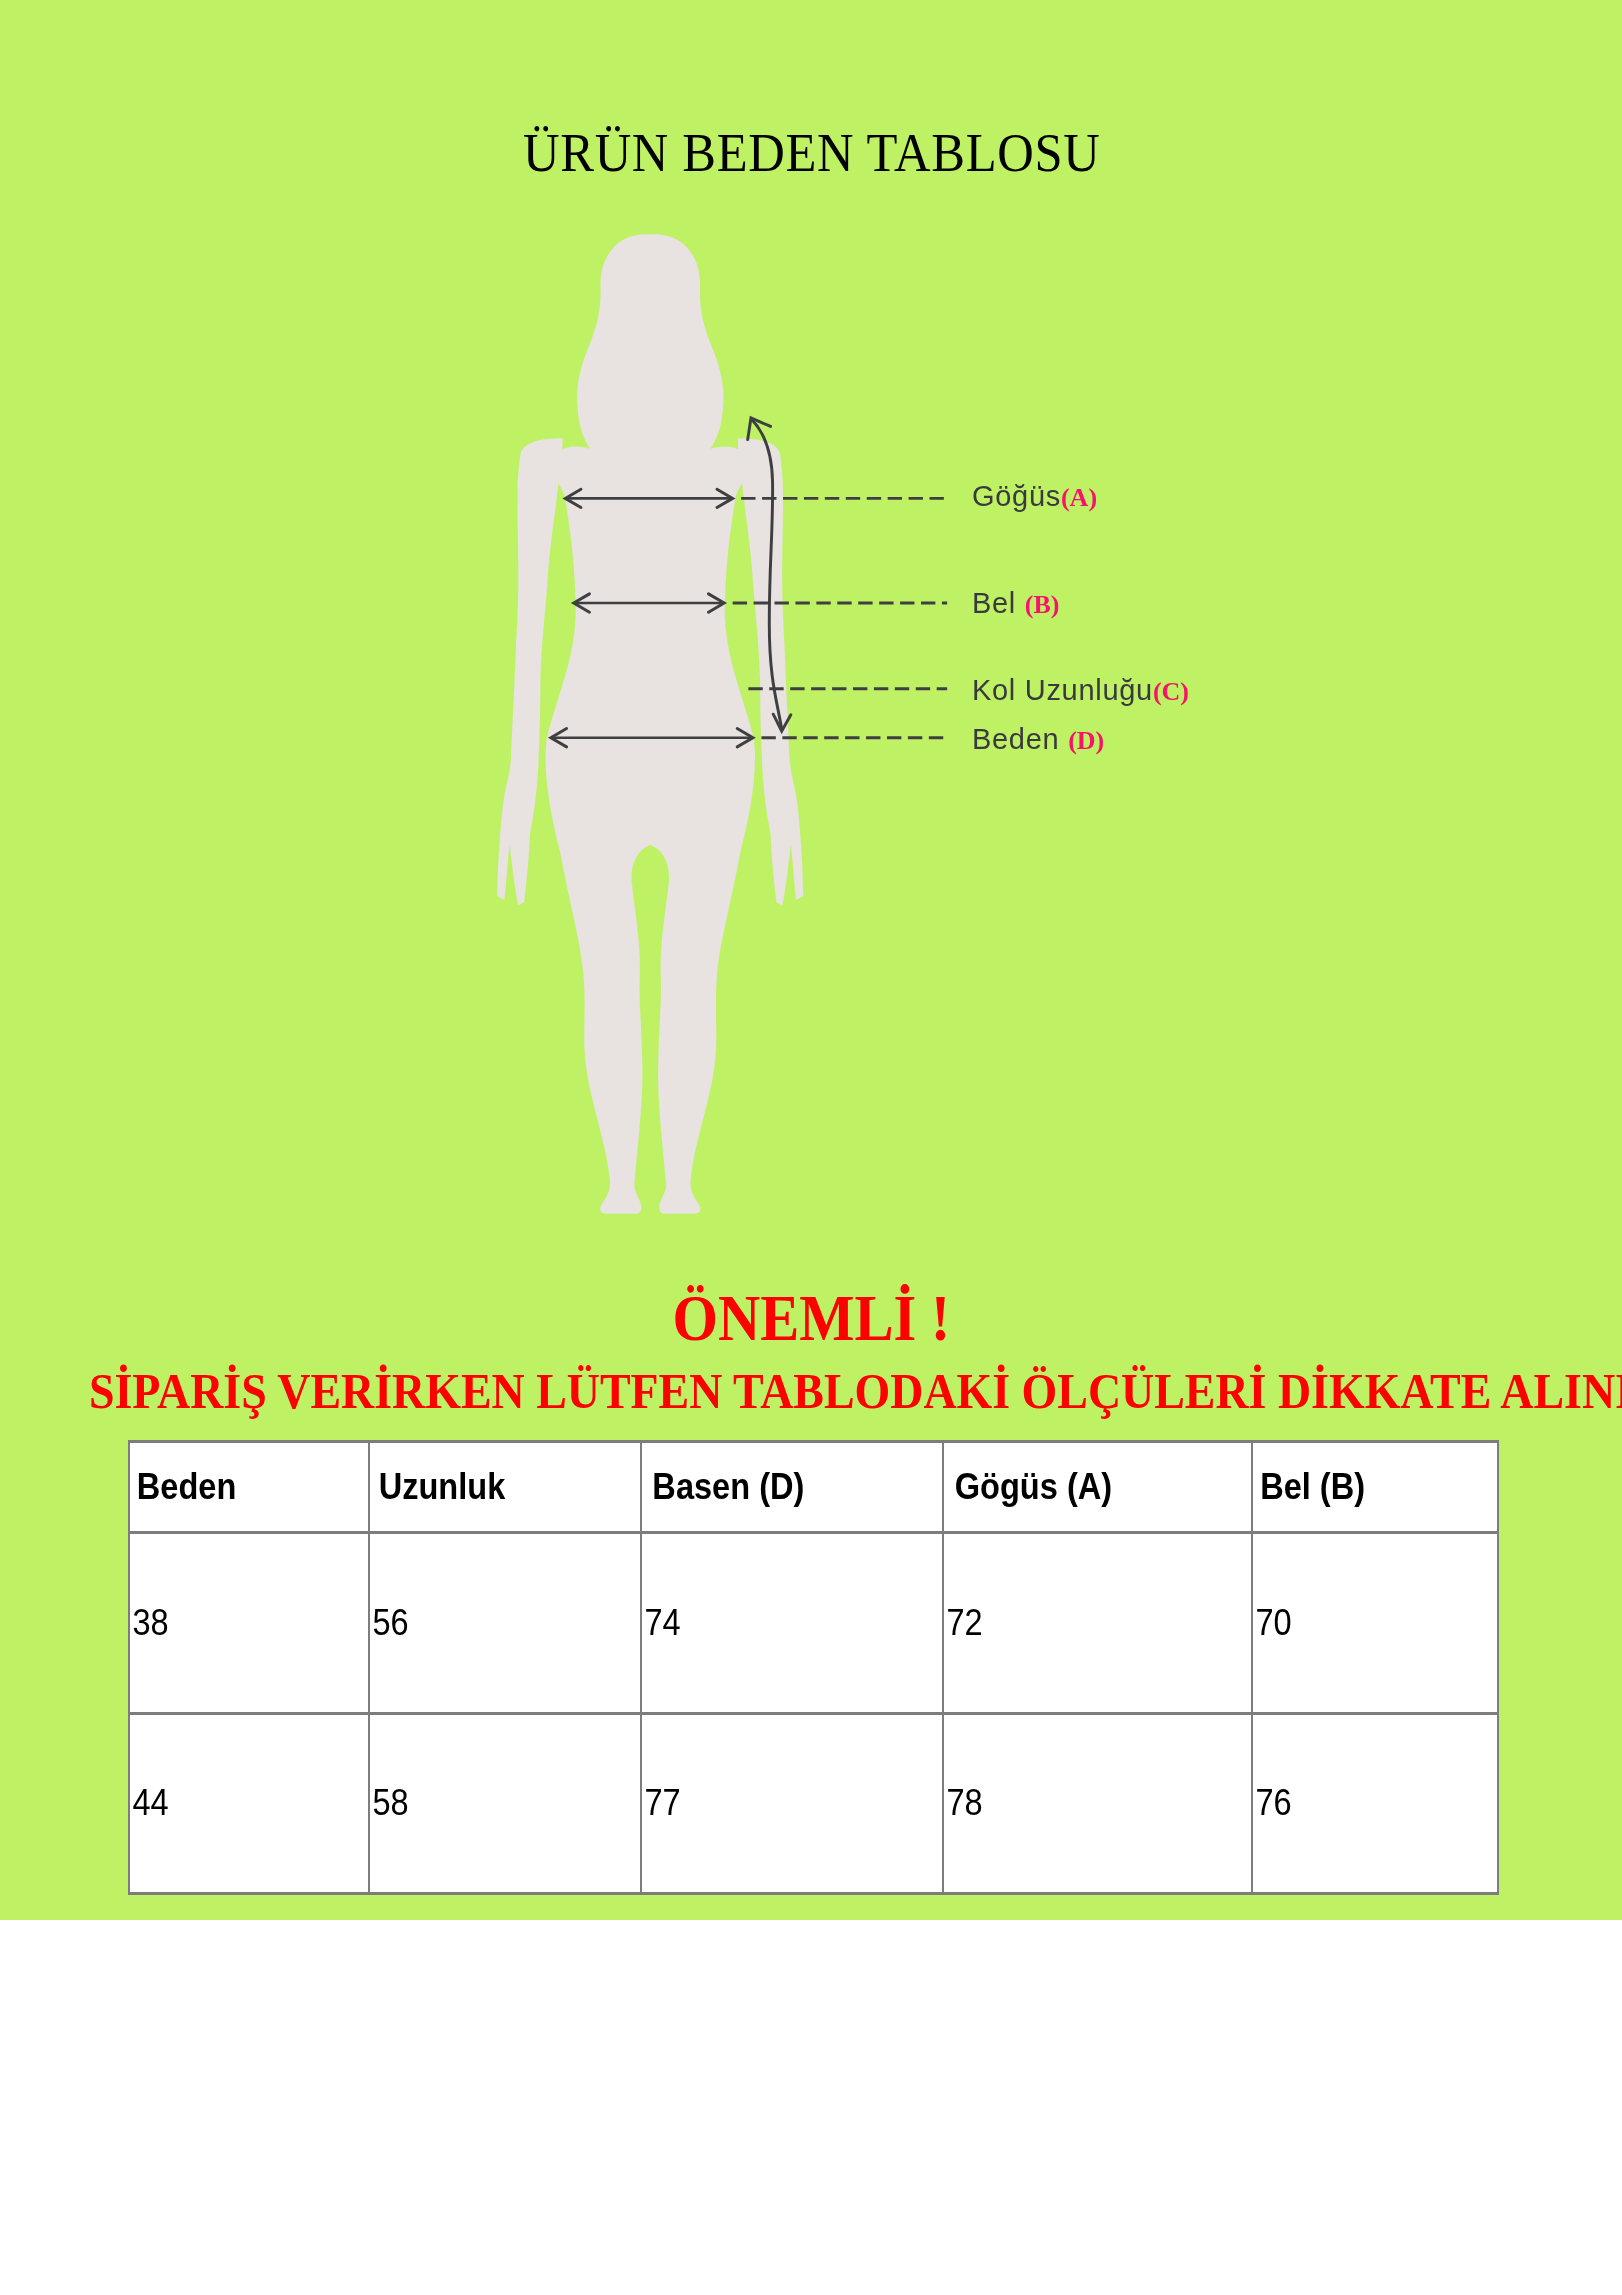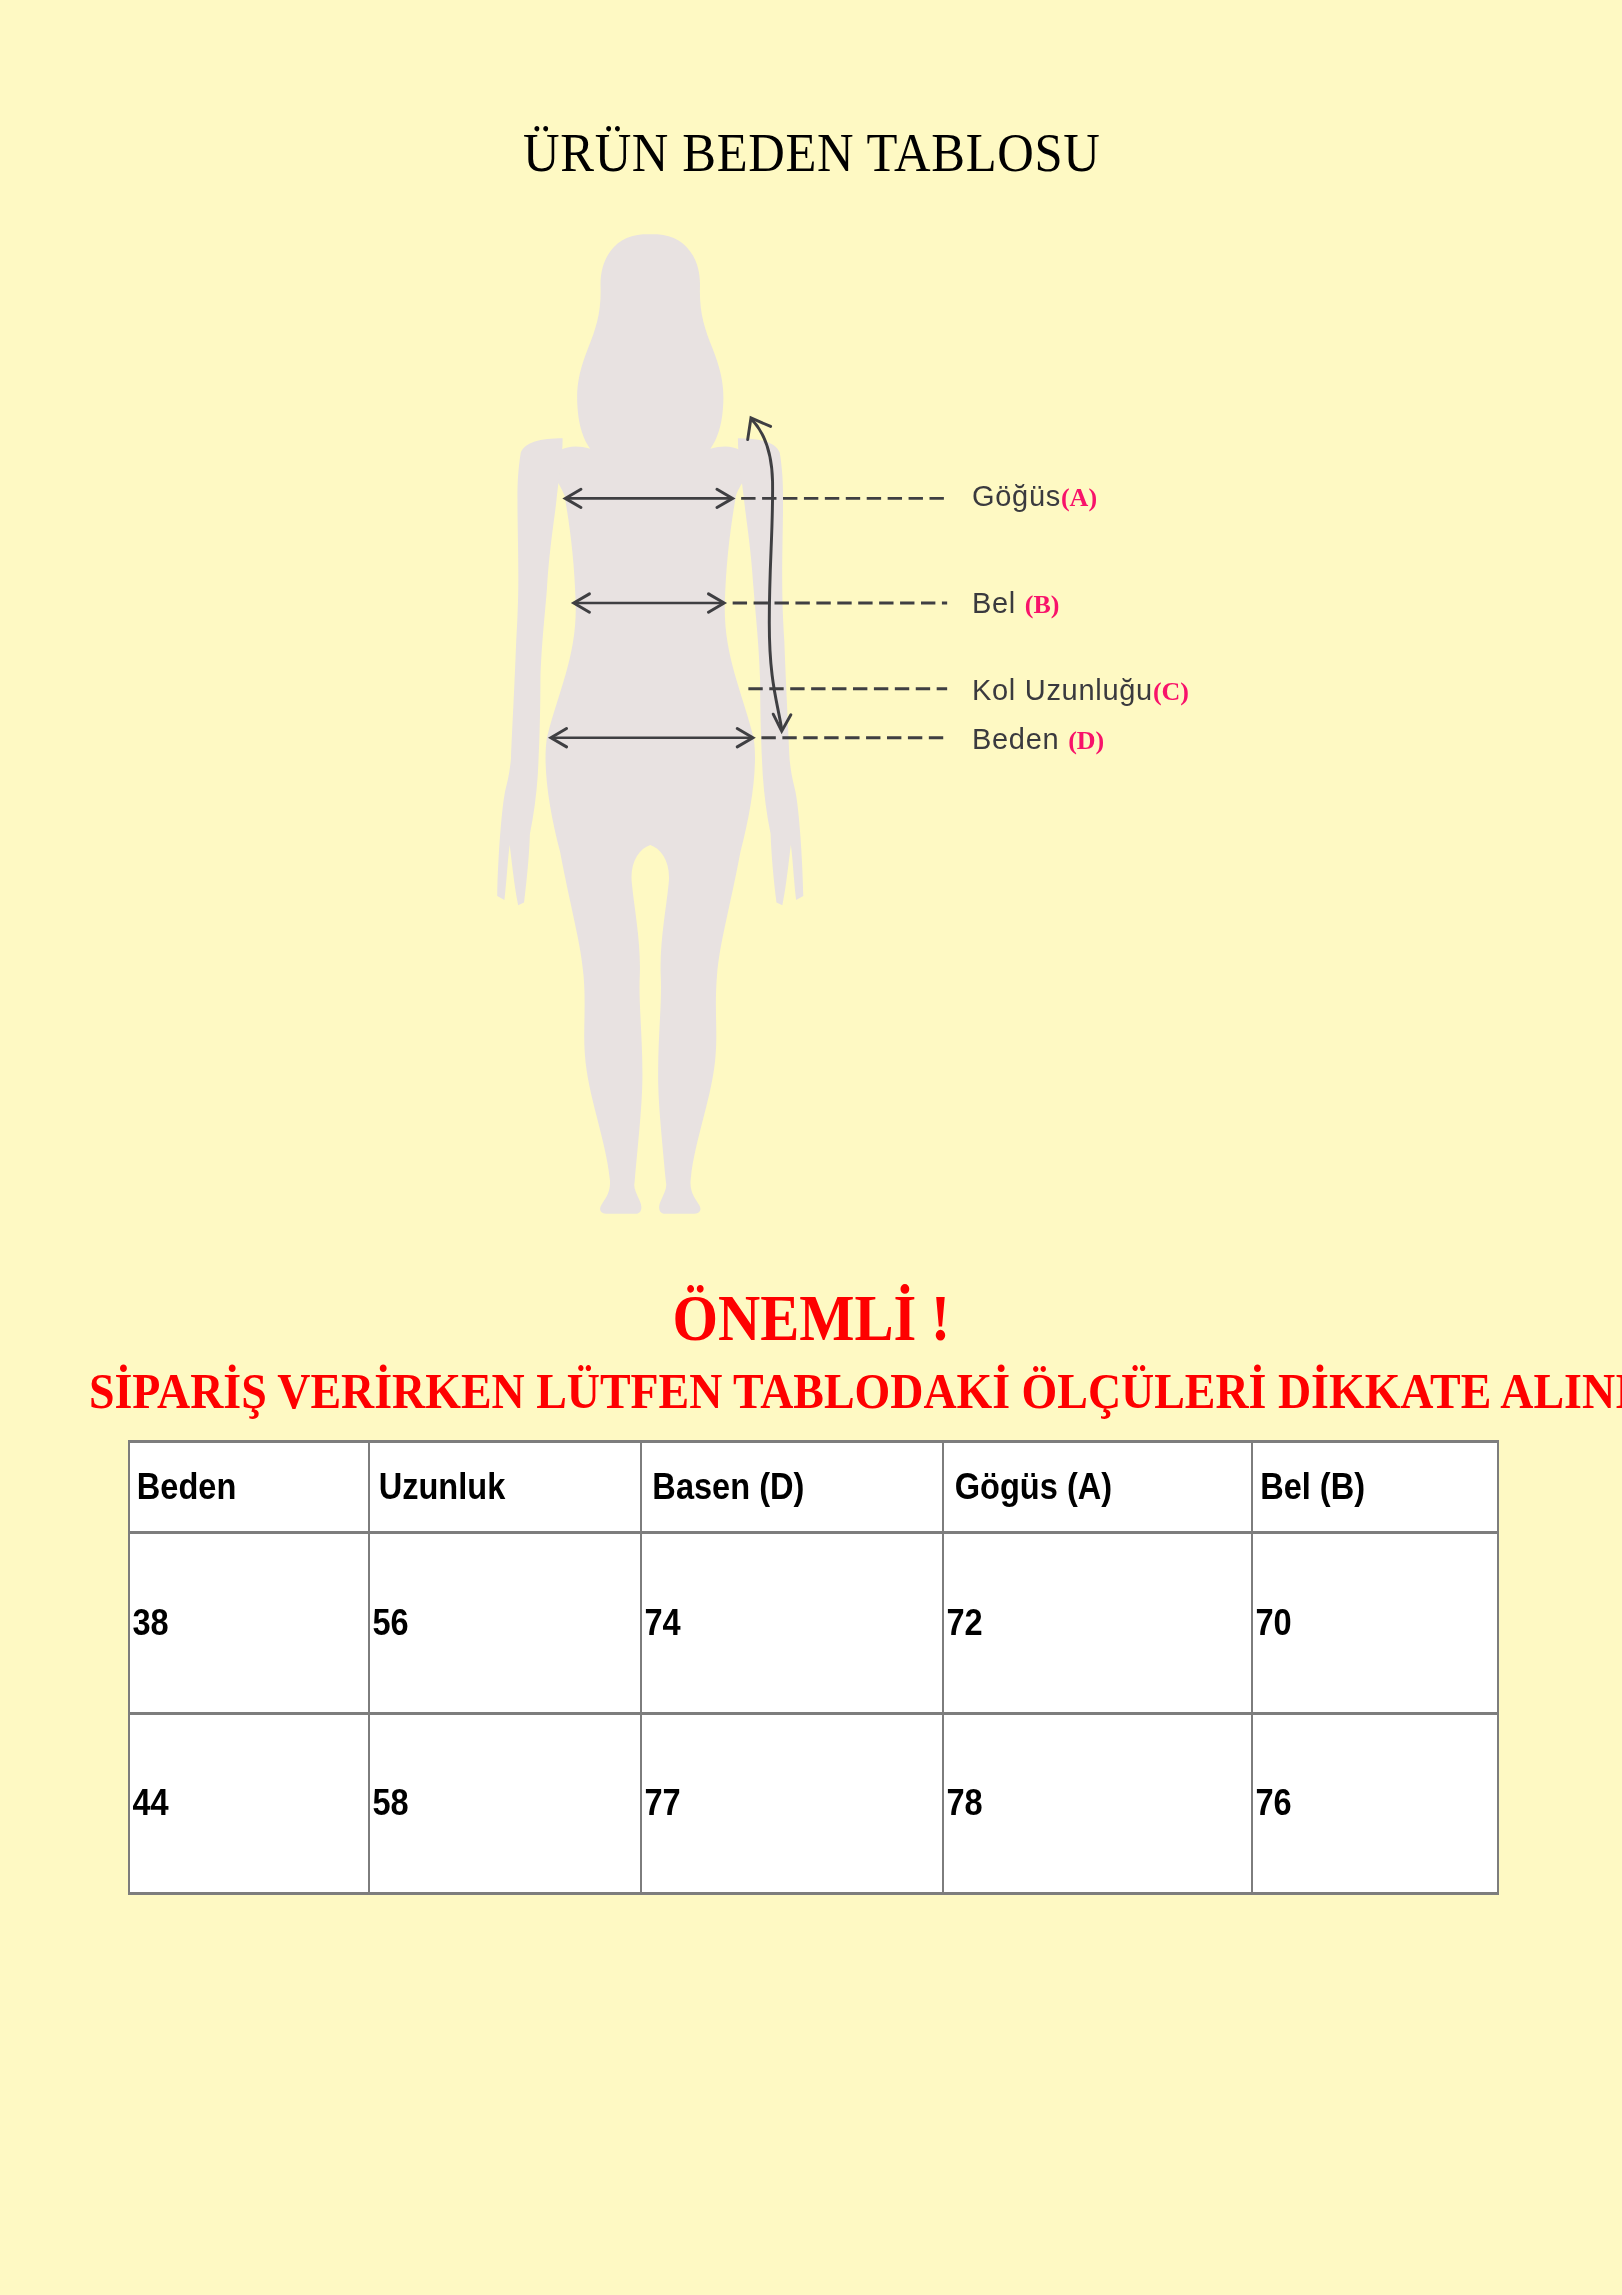--- a/index.html
+++ b/index.html
@@ -1,19 +1,19 @@
 <!DOCTYPE html>
 <html style="--red: #fe0000; --pink: #f8136a; --ink: #000000; --gray-label: #3a3a3e; --arrow: #3f3f42; --silhouette: #e8e2e1; --table-border: #7d7d7d;font-size:10.5px"><head>
 <meta charset="utf-8">
 <style>
   html,body{margin:0;padding:0;background:#fff;}
   .page{
     position:relative;
-    width:1623px;height:2295px;
-    background:#fef9c3;
+    width:1623px;height:1920px;
+    background:#bef264;
     overflow:hidden;
     font-family:"Liberation Sans", sans-serif;
   }
   
   .sx88{display:inline-block;transform:scaleX(.88);transform-origin:center;white-space:nowrap;}
   .sx90{display:inline-block;transform:scaleX(.90);transform-origin:center;white-space:nowrap;}
   .sx92{display:inline-block;transform:scaleX(.92);transform-origin:center;white-space:nowrap;}
 
   .page-title{
     position:absolute;left:0;top:124px;width:100%;
@@ -68,21 +68,21 @@
   .size-table tr{height:91px;}
   .size-table th,.size-table td{
     border-top:3.3px solid var(--table-border,#7d7d7d);
     border-bottom:3.3px solid var(--table-border,#7d7d7d);
     border-left:2px solid var(--table-border,#7d7d7d);
     border-right:2px solid var(--table-border,#7d7d7d);
     text-align:left;vertical-align:middle;
     padding:0;color:var(--ink,#000);
   }
   .size-table th{font-weight:700;font-size:37px;}
-  .size-table td{font-weight:700;font-size:37px;}
+  .size-table td{font-weight:400;font-size:37px;}
 </style>
 </head>
 <body>
 
 <div class="page">
 
   <div class="page-title">
     <span class="sx92">ÜRÜN BEDEN TABLOSU</span>
   </div>
 

